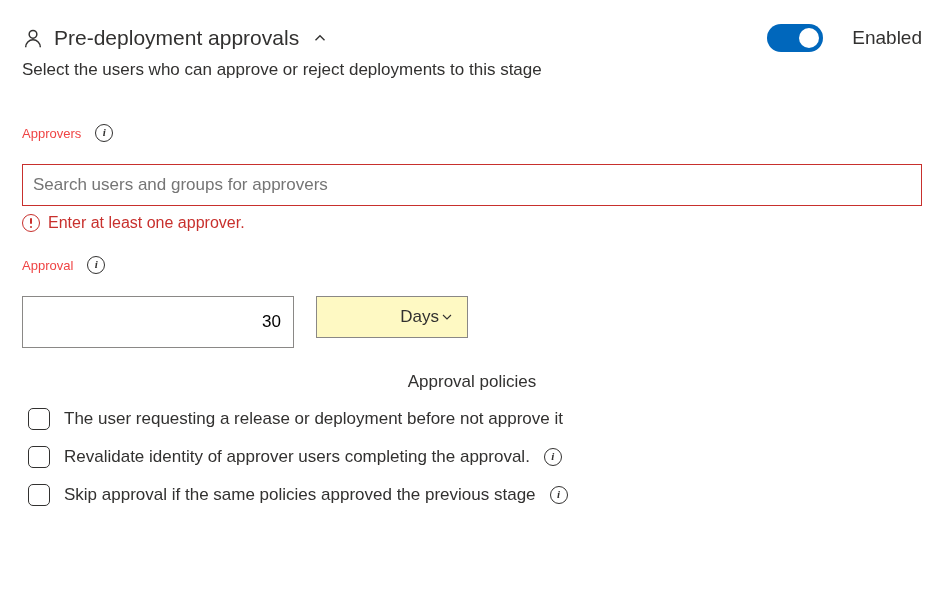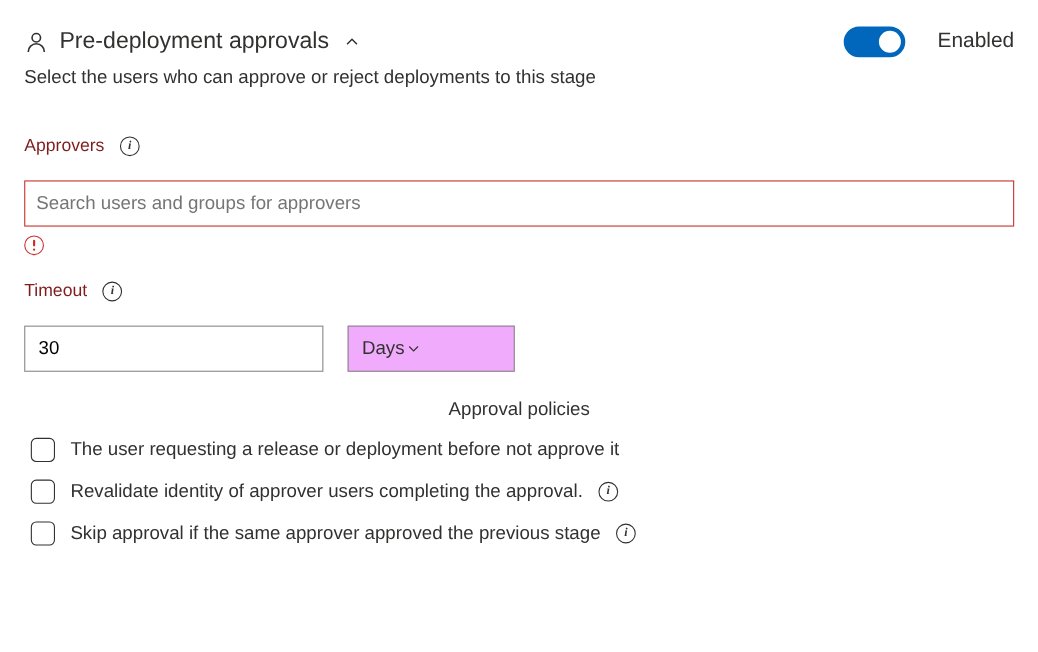--- a/index.html
+++ b/index.html
@@ -72,22 +72,22 @@
       color: #323130;
       margin-bottom: 44px;
     }
     .field-label-row {
       display: flex;
       align-items: center;
       gap: 14px;
       margin-bottom: 22px;
     }
     .field-label {
-      font-size: 16px;
-      color: #7f1d1d;
+      font-size: 13px;
+      color: #ef4444;
     }
     .info-icon {
       display: inline-flex;
       align-items: center;
       justify-content: center;
       width: 18px;
       height: 18px;
       border: 1.4px solid #323130;
       border-radius: 50%;
       cursor: pointer;
@@ -156,38 +156,39 @@
       color: #c8302d;
       font-size: 16px;
     }
     .timeout-row {
       display: flex;
       gap: 22px;
       margin-bottom: 24px;
     }
     .timeout-value {
       width: 272px;
-      height: 42px;
+      height: 52px;
       border: 1px solid #8a8886;
       padding: 0 12px;
       font-size: 17px;
       font-family: inherit;
       outline: none;
+      text-align: right;
     }
     .timeout-unit {
       width: 152px;
       height: 42px;
       border: 1px solid #8a8886;
       display: flex;
       align-items: center;
-      justify-content: flex-start;
+      justify-content: flex-end;
       padding: 0 12px;
       font-size: 17px;
       cursor: pointer;
-      background: #f0abfc;
+      background: #fef9c3;
     }
     .chevron-down {
       display: inline-flex;
     }
     .policies-title {
       font-size: 17px;
       margin-bottom: 16px;
       text-align: center;
     }
     .policy-row {
@@ -241,24 +242,25 @@
 
 <div class="field-label-row">
   <span class="field-label">Approvers</span>
   <span class="info-icon"></span>
 </div>
 
 <input class="search-input" type="text" placeholder="Search users and groups for approvers" style="">
 
 <div class="error-row">
   <span class="error-icon"></span>
+  <span class="error-text">Enter at least one approver.</span>
 </div>
 
 <div class="field-label-row">
-  <span class="field-label">Timeout</span>
+  <span class="field-label">Approval</span>
   <span class="info-icon"></span>
 </div>
 
 <div class="timeout-row">
   <input class="timeout-value" type="text" value="30" style="">
   <div class="timeout-unit">
     <span>Days</span>
     <span class="chevron-down">
       <svg width="16" height="16" viewBox="0 0 24 24" fill="none" stroke="#323130" stroke-width="1.6">
         <path d="M6 9l6 6 6-6"></path>
@@ -275,18 +277,18 @@
 </div>
 
 <div class="policy-row">
   <div class="checkbox"></div>
   <span class="policy-label">Revalidate identity of approver users completing the approval.</span>
   <span class="info-icon"></span>
 </div>
 
 <div class="policy-row">
   <div class="checkbox"></div>
-  <span class="policy-label">Skip approval if the same approver approved the previous stage</span>
+  <span class="policy-label">Skip approval if the same policies approved the previous stage</span>
   <span class="info-icon"></span>
 </div>
 
 
 
 
 </body></html>

